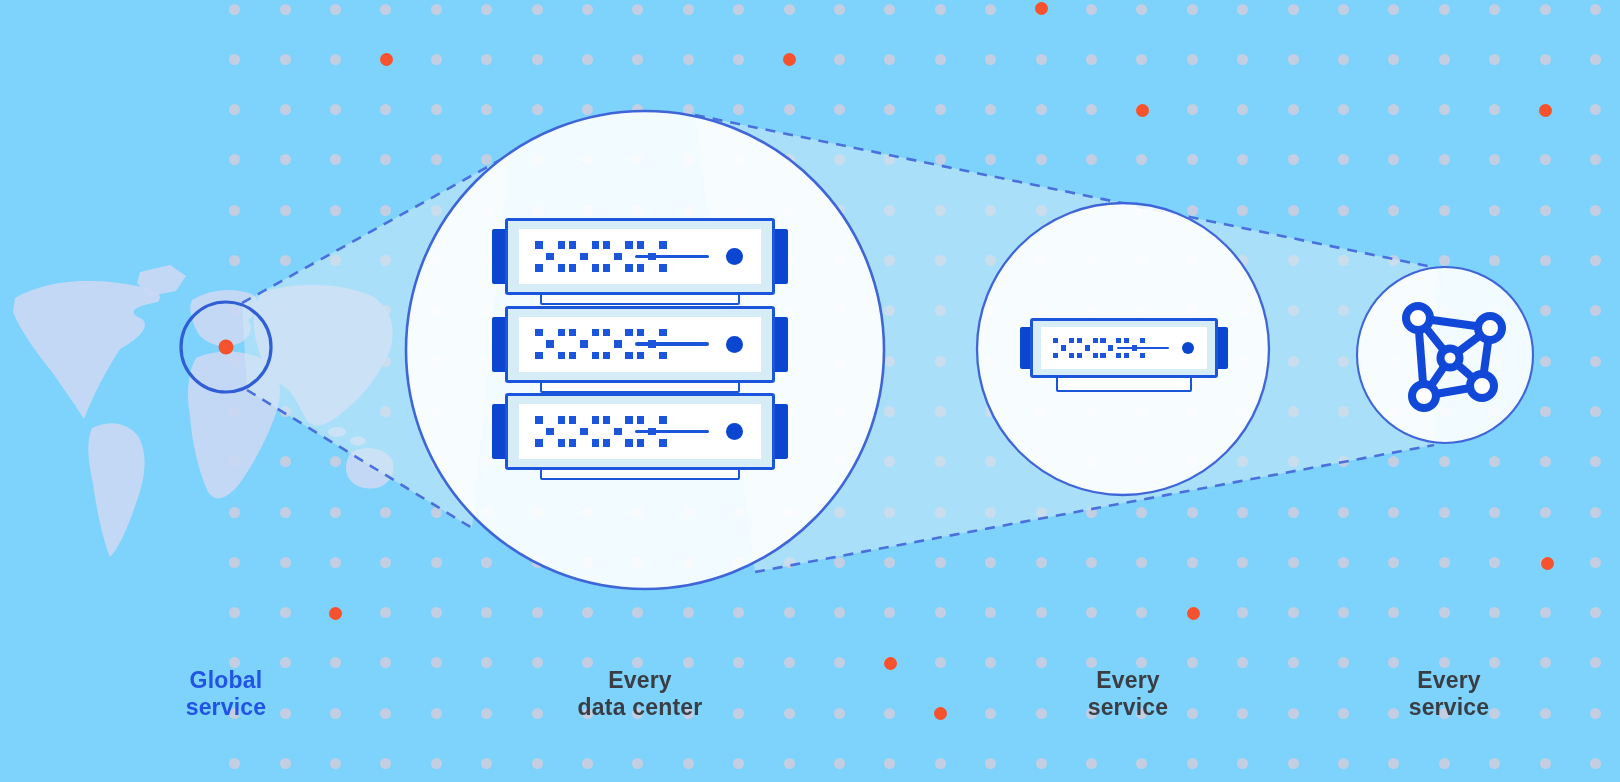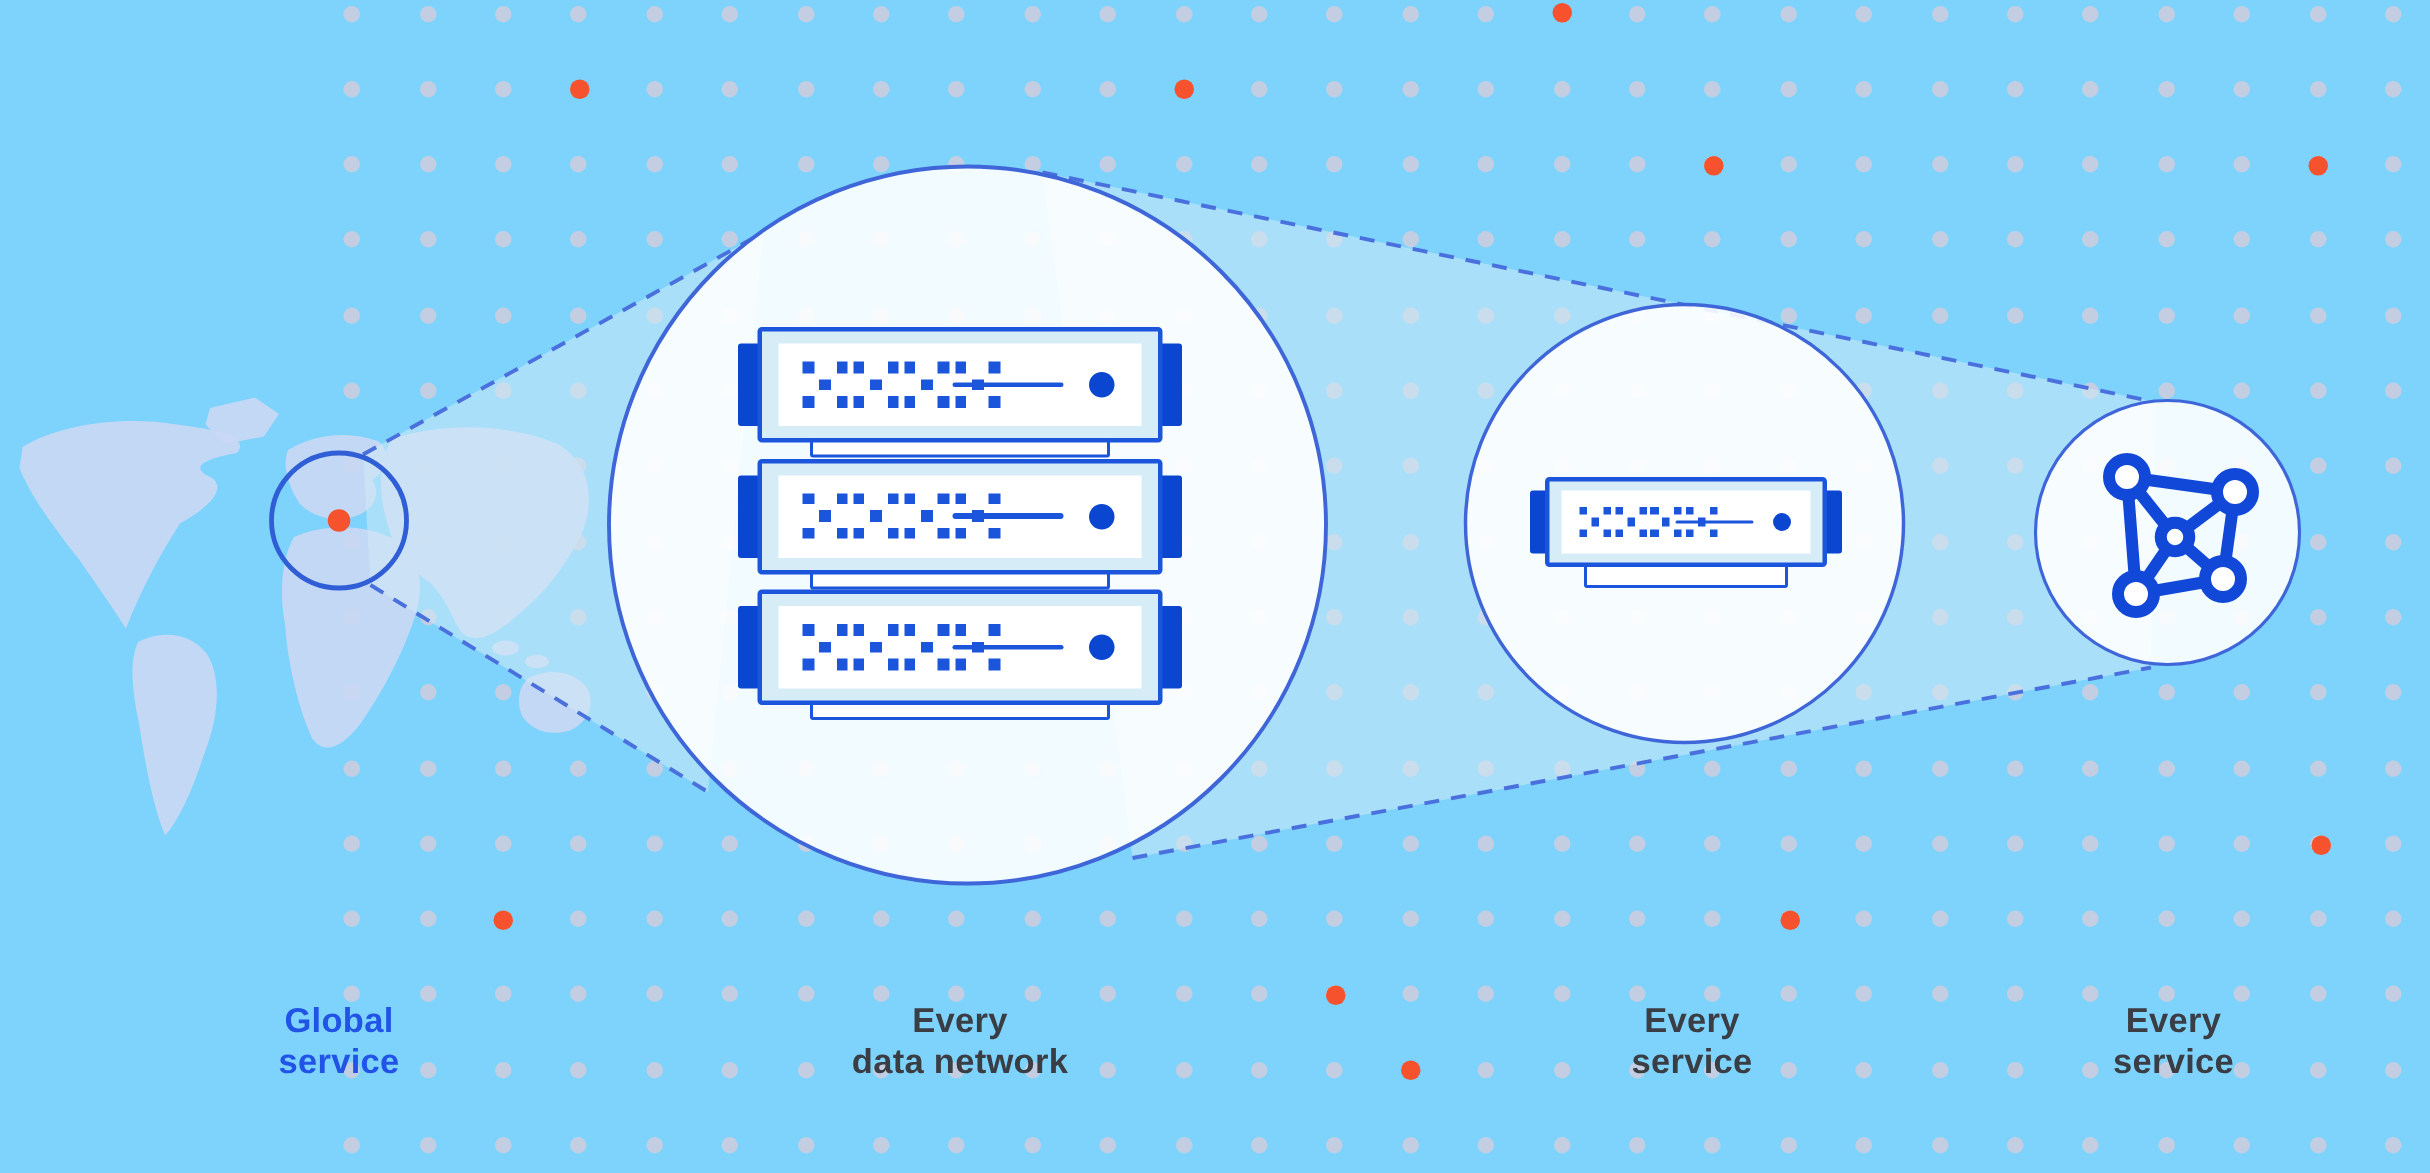--- a/index.html
+++ b/index.html
@@ -680,21 +680,21 @@
       </div>
     </div>
 
   <div id="labels">
     <div class="caption blue" style="left:116px;top:667px;">
       <span>Global</span><br>
       <span>service</span>
     </div>
     <div class="caption" style="left:530px;top:667px;">
       <span>Every</span><br>
-      <span>data network</span>
+      <span>data center</span>
     </div>
     <div class="caption" style="left:1018px;top:667px;">
       <span>Every</span><br>
       <span>service</span>
     </div>
     <div class="caption" style="left:1339px;top:667px;">
       <span>Every</span><br>
       <span>service</span>
     </div>
   </div>

